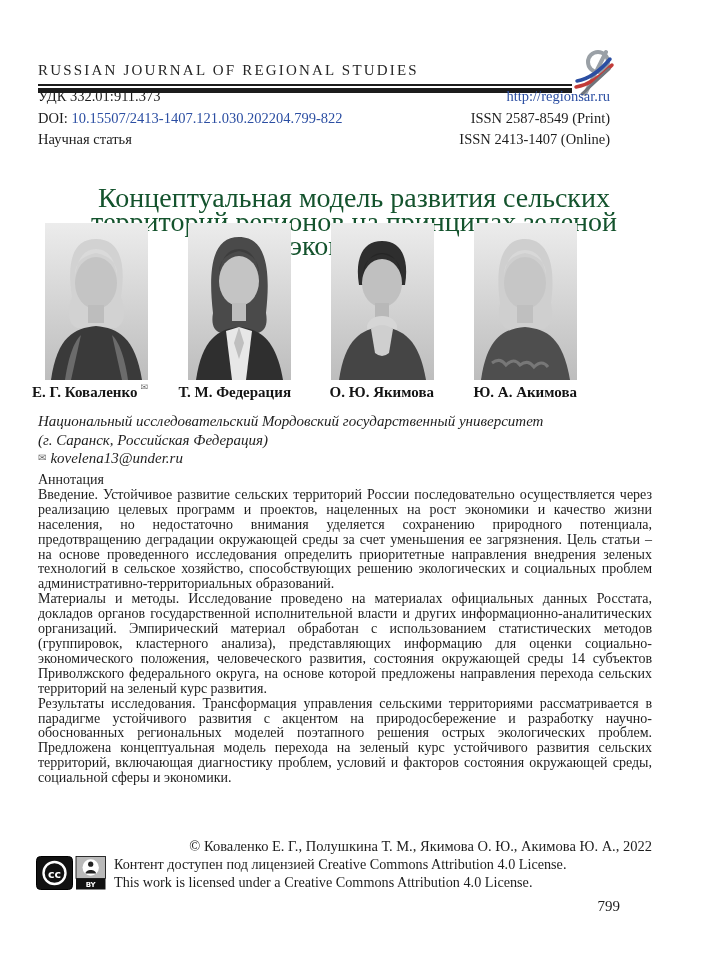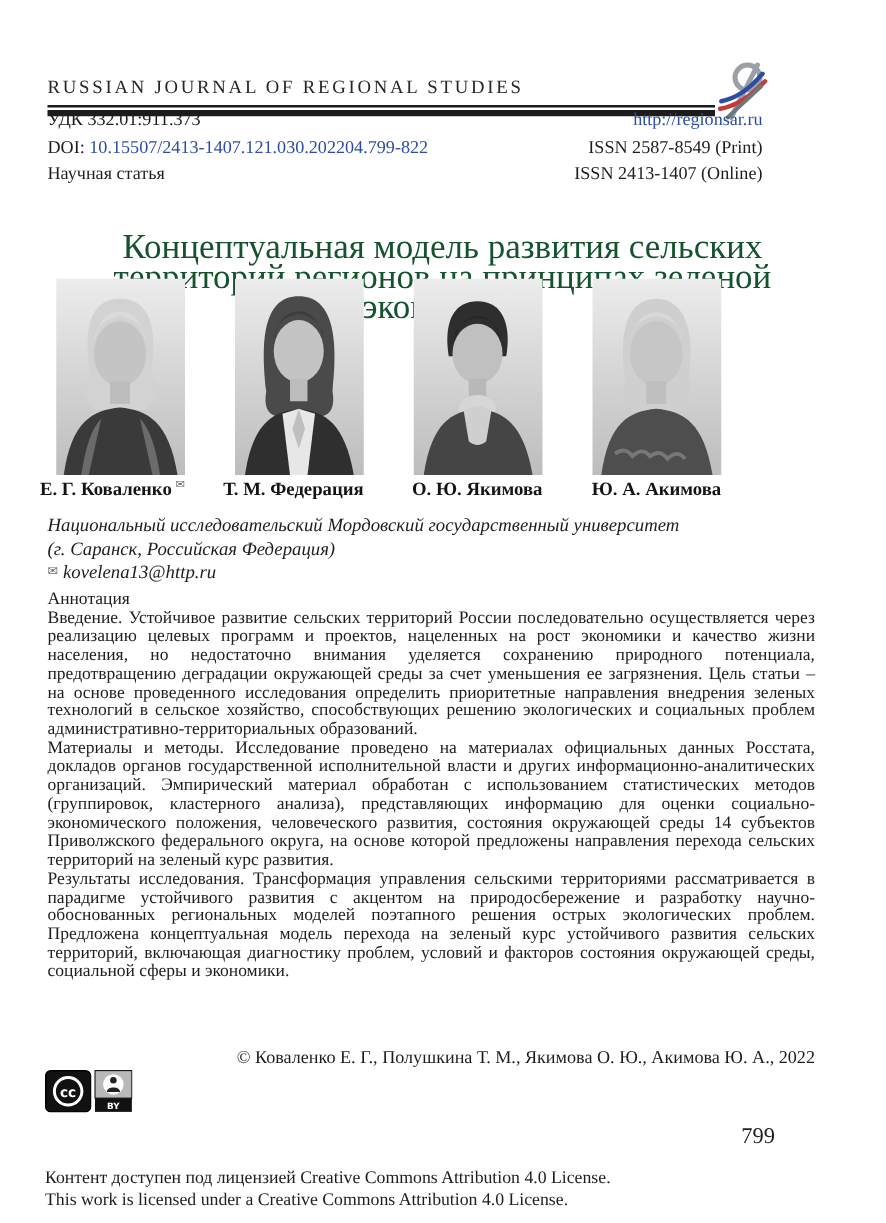--- a/index.html
+++ b/index.html
@@ -54,26 +54,26 @@
     font-size:14px;line-height:14.9px;text-align:justify;
   }
   .abstract-heading{margin:0 0 1px 0;text-align:left;}
   .abstract p{margin:0;}
   .abstract b{font-weight:normal;}
   
   .copyright{
     position:absolute;left:38px;top:838px;width:614px;text-align:right;font-size:14.5px;
   }
   .license{
-    position:absolute;left:36px;top:856px;width:616px;display:flex;gap:8px;align-items:flex-start;flex-direction:column;
+    position:absolute;left:36px;top:856px;width:616px;display:flex;gap:8px;align-items:flex-start;
   }
   .cc-badge{flex:0 0 70px;width:70px;height:34px;cursor:pointer;}
   .license-text{font-size:14.2px;line-height:17.5px;}
   .page-number{
-    position:absolute;left:38px;top:898px;width:582px;text-align:right;font-size:18px;
+    position:absolute;left:38px;top:898px;width:582px;text-align:right;font-size:15px;
   }
 </style>
 </head>
 <body>
 
 <div class="page">
 
   <div class="journal-name">RUSSIAN JOURNAL OF REGIONAL STUDIES</div>
 
   <div class="rules">
@@ -172,21 +172,21 @@
     </div>
     <div class="name">
       <span>Ю. А. Акимова</span>
     </div>
   </div>
 
   <div class="affiliation">
     <div>Национальный исследовательский Мордовский государственный университет</div>
     <div>(г. Саранск, Российская Федерация)</div>
     <div>
-      <span class="mail-glyph">✉</span><span class="email">kovelena13@http.ru</span>
+      <span class="mail-glyph">✉</span><span class="email">kovelena13@under.ru</span>
     </div>
   </div>
 
   <div class="abstract">
     <p class="abstract-heading">Аннотация</p>
     <p><b>Введение.</b> <span>Устойчивое развитие сельских территорий России последовательно осуществляется через реализацию целевых программ и проектов, нацеленных на рост экономики и качество жизни населения, но недостаточно внимания уделяется сохранению природного потенциала, предотвращению деградации окружающей среды за счет уменьшения ее загрязнения. Цель статьи – на основе проведенного исследования определить приоритетные направления внедрения зеленых технологий в сельское хозяйство, способствующих решению экологических и социальных проблем административно-территориальных образований.</span></p>
     <p><b>Материалы и методы.</b> <span>Исследование проведено на материалах официальных данных Росстата, докладов органов государственной исполнительной власти и других информационно-аналитических организаций. Эмпирический материал обработан с использованием статистических методов (группировок, кластерного анализа), представляющих информацию для оценки социально-экономического положения, человеческого развития, состояния окружающей среды 14 субъектов Приволжского федерального округа, на основе которой предложены направления перехода сельских территорий на зеленый курс развития.</span></p>
     <p><b>Результаты исследования.</b> <span>Трансформация управления сельскими территориями рассматривается в парадигме устойчивого развития с акцентом на природосбережение и разработку научно-обоснованных региональных моделей поэтапного решения острых экологических проблем. Предложена концептуальная модель перехода на зеленый курс устойчивого развития сельских территорий, включающая диагностику проблем, условий и факторов состояния окружающей среды, социальной сферы и экономики.</span></p>
   </div>
 

